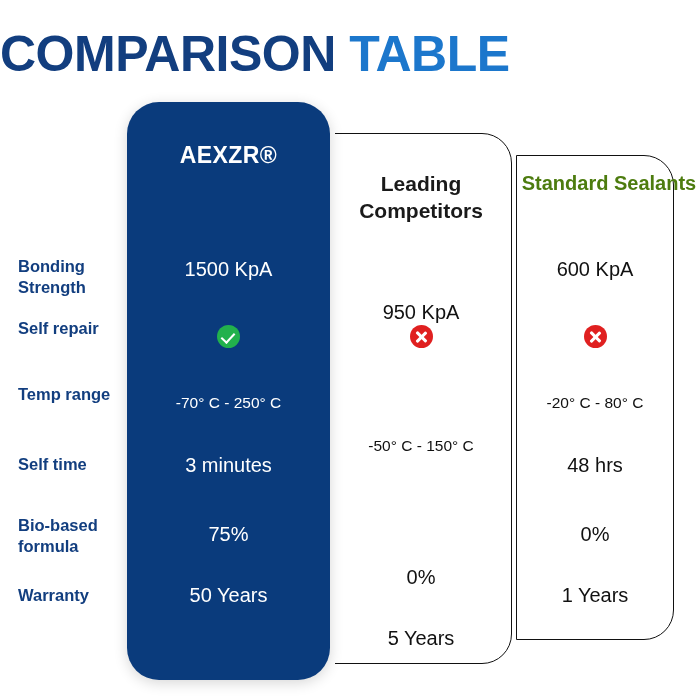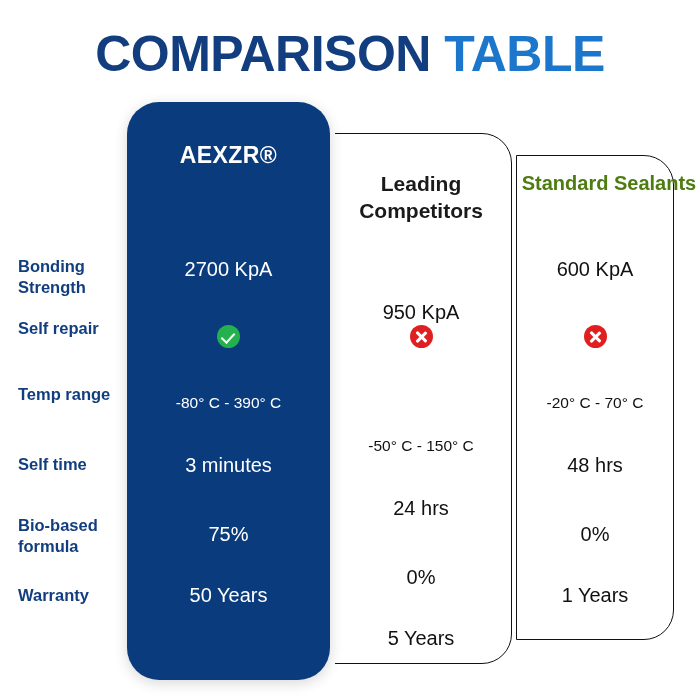--- a/index.html
+++ b/index.html
@@ -20,21 +20,21 @@
     height: 700px;
     background: #ffffff;
   }
 
   
   #title {
     position: absolute;
     left: 0;
     top: 24px;
     width: 700px;
-    text-align: center;
+    text-align: left;
     font-size: 50px;
     font-weight: 700;
     letter-spacing: -0.5px;
     line-height: 60px;
     white-space: nowrap;
   }
   #title .t-dark { color: #123E7F; }
   #title .t-light { color: #1C77CC; }
 
   
@@ -214,43 +214,42 @@
   <div class="card" id="card-leading"></div>
   <div id="seam-leading"></div>
   <div class="card" id="card-standard"></div>
   <div class="card" id="card-aexzr"></div>
 
   <div class="col-head" id="head-leading">Leading Competitors</div>
   <div class="col-head" id="head-aexzr">AEXZR®</div>
   <div class="col-head" id="head-standard">Standard Sealants</div>
 
   <div class="row-label" style="top:256px">Bonding Strength</div>
-  <div class="cell c-aexzr" style="top:256px">2700 KpA</div>
+  <div class="cell c-aexzr" style="top:256px">1500 KpA</div>
   <div class="cell c-leading" style="top:256px">950 KpA</div>
   <div class="cell c-standard" style="top:256px">600 KpA</div>
 
   <div class="row-label" style="top:318px">Self repair</div>
   <div class="icon-wrap c-aexzr" style="top:325px">
     <span class="status-icon check"></span>
   </div>
   <div class="icon-wrap c-leading" style="top:325px">
     <span class="status-icon cross"></span>
   </div>
   <div class="icon-wrap c-standard" style="top:325px">
     <span class="status-icon cross"></span>
   </div>
 
   <div class="row-label" style="top:384px">Temp range</div>
-  <div class="cell c-aexzr small" style="top:390px">-80° C - 390° C</div>
+  <div class="cell c-aexzr small" style="top:390px">-70° C - 250° C</div>
   <div class="cell c-leading small" style="top:390px">-50° C - 150° C</div>
-  <div class="cell c-standard small" style="top:390px">-20° C - 70° C</div>
+  <div class="cell c-standard small" style="top:390px">-20° C - 80° C</div>
 
   <div class="row-label" style="top:454px">Self time</div>
   <div class="cell c-aexzr" style="top:452px">3 minutes</div>
-  <div class="cell c-leading" style="top:452px">24 hrs</div>
   <div class="cell c-standard" style="top:452px">48 hrs</div>
 
   <div class="row-label" style="top:515px">Bio-based formula</div>
   <div class="cell c-aexzr" style="top:521px">75%</div>
   <div class="cell c-leading" style="top:521px">0%</div>
   <div class="cell c-standard" style="top:521px">0%</div>
 
   <div class="row-label" style="top:585px">Warranty</div>
   <div class="cell c-aexzr" style="top:582px">50 Years</div>
   <div class="cell c-leading" style="top:582px">5 Years</div>

